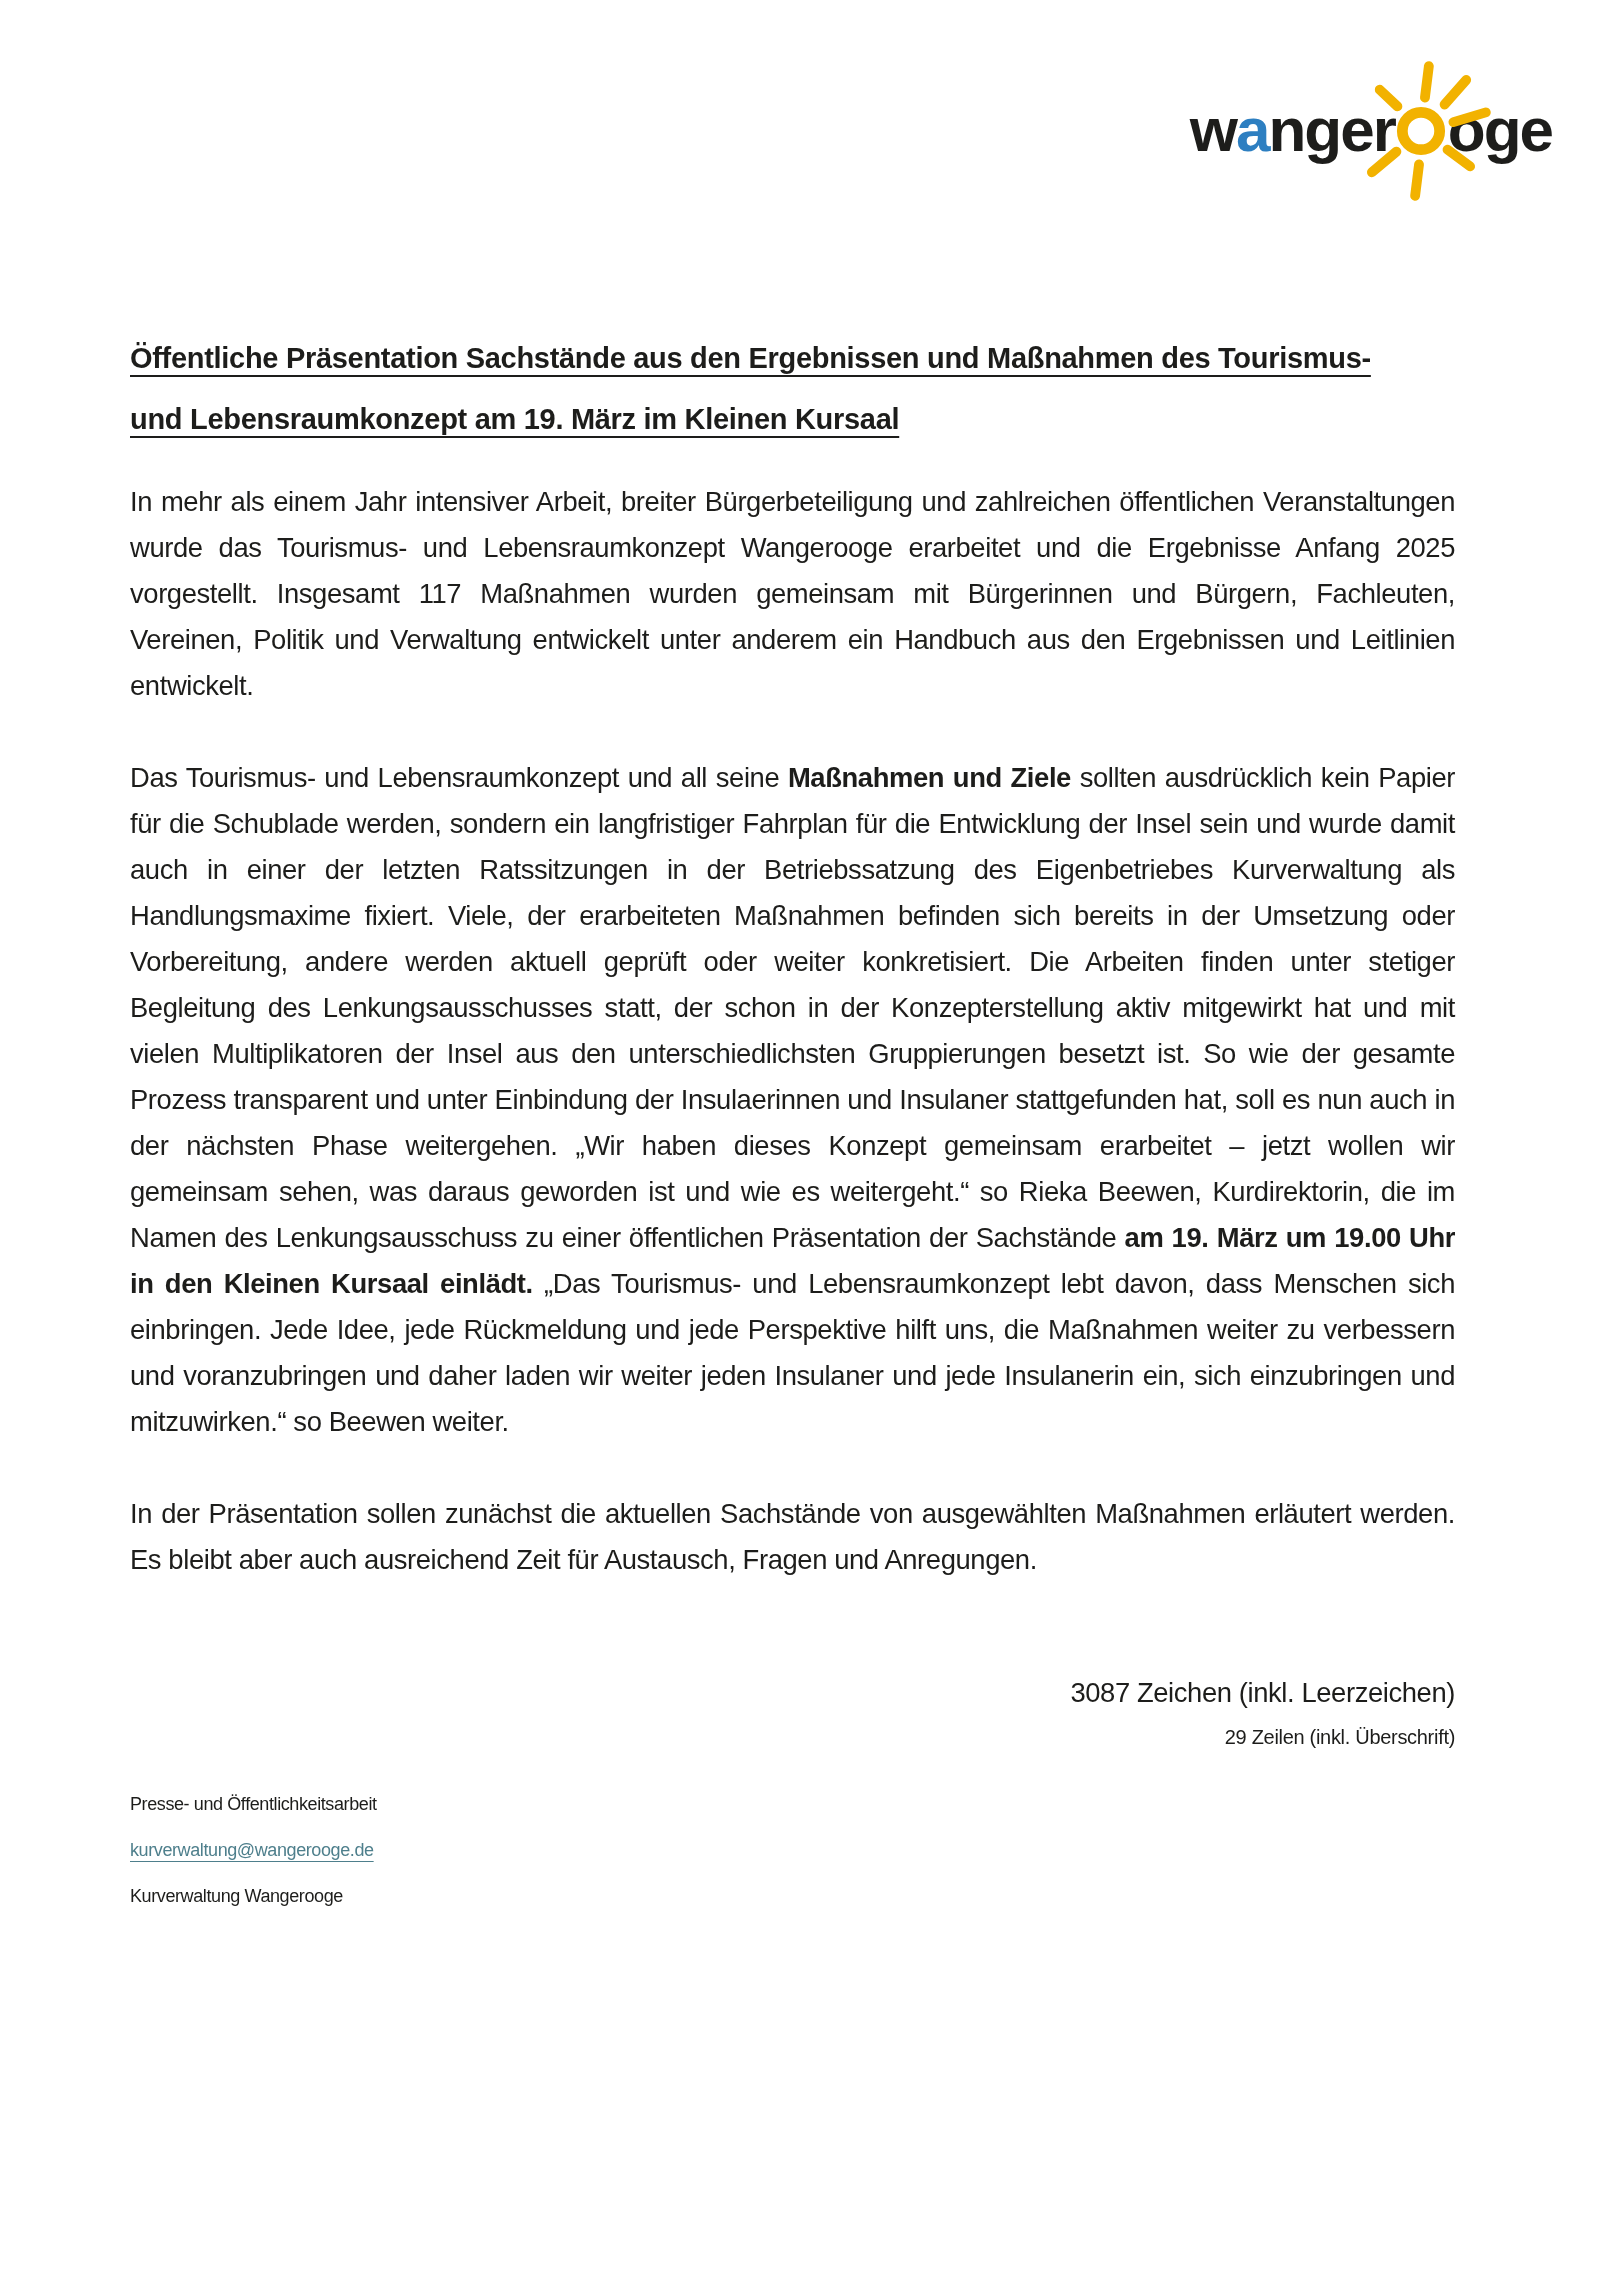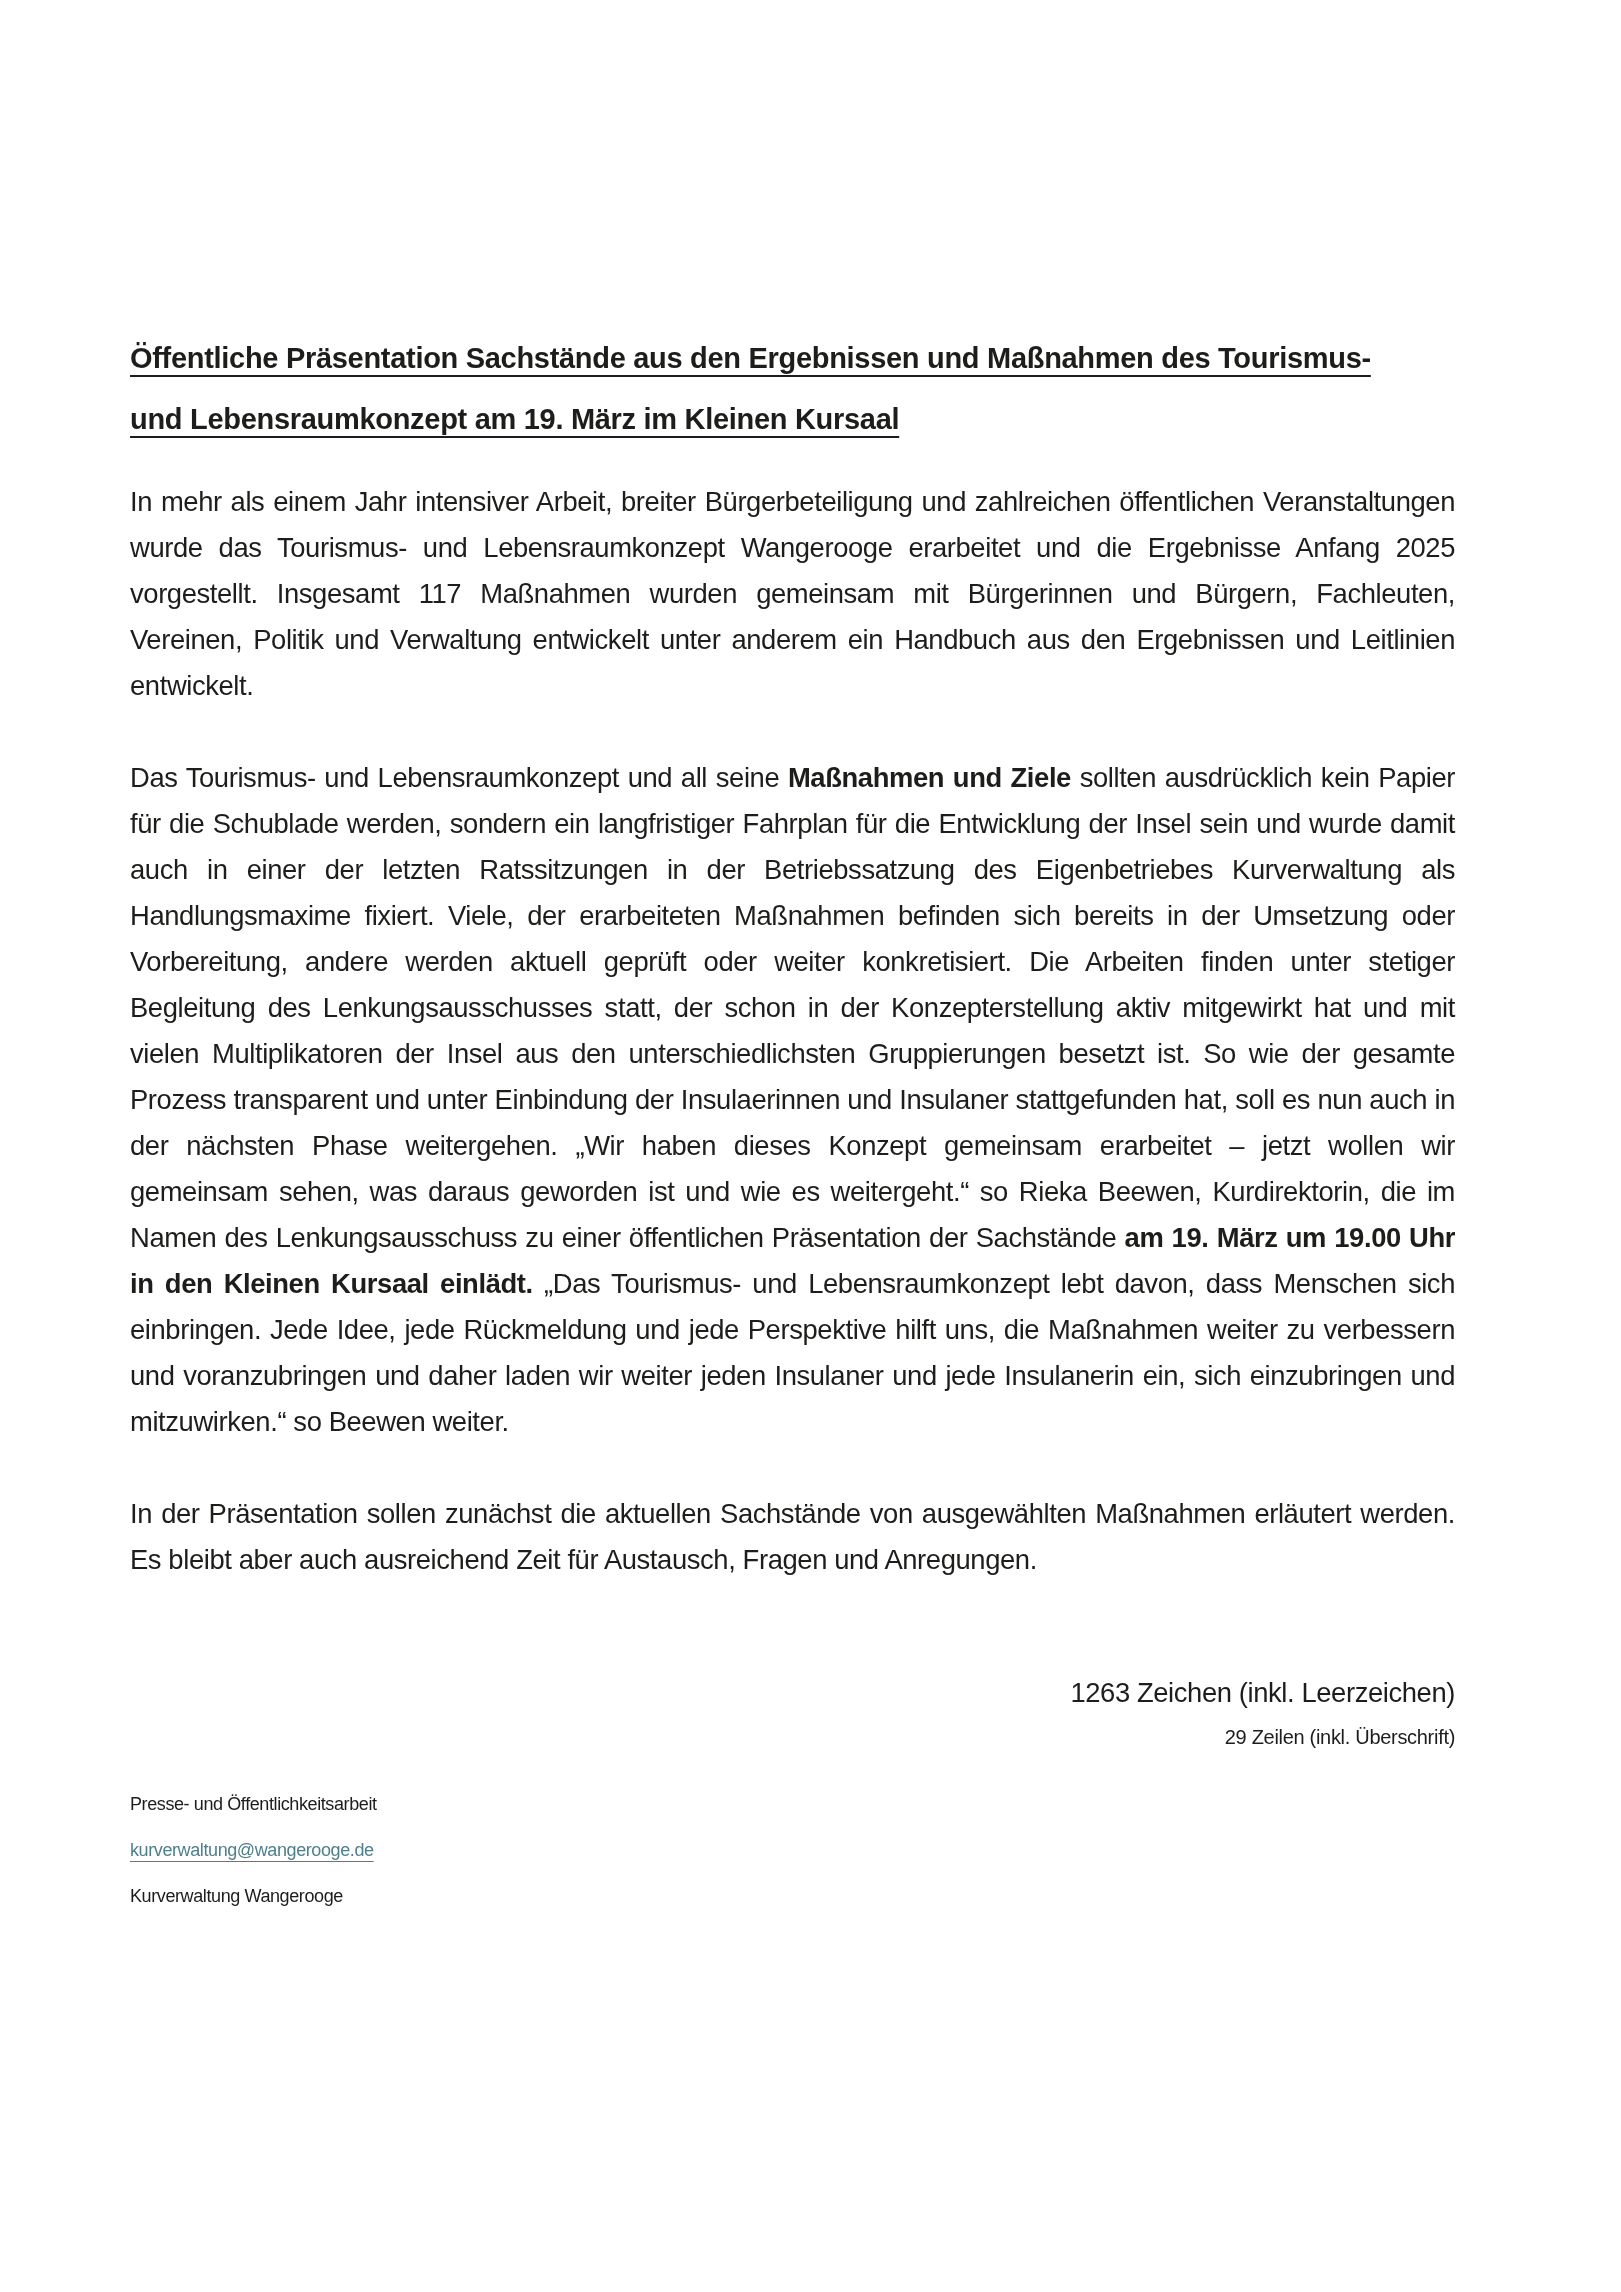--- a/index.html
+++ b/index.html
@@ -101,36 +101,50 @@
     text-decoration: underline;
     text-underline-offset: 4.9px;
     cursor: pointer;
   }
 </style>
 </head>
 <body>
 
 <div class="page">
 
+  <div class="logo">
+    <span>w</span><span class="blue-a">a</span><span>nger</span><span class="sun-o"><svg width="167" height="167" viewBox="-85 -85 170 170" aria-hidden="true">
+        <g stroke="#f2b200" stroke-linecap="round" fill="none">
+          <circle cx="0" cy="0" r="19" stroke-width="11"></circle>
+          <line x1="4" y1="-34" x2="8" y2="-66" stroke-width="10"></line>
+          <line x1="24" y1="-27" x2="46" y2="-52" stroke-width="10"></line>
+          <line x1="-24" y1="-25" x2="-42" y2="-42" stroke-width="10"></line>
+          <line x1="33" y1="-9" x2="66" y2="-19" stroke-width="10"></line>
+          <line x1="27" y1="19" x2="50" y2="36" stroke-width="10"></line>
+          <line x1="-2" y1="34" x2="-6" y2="66" stroke-width="10"></line>
+          <line x1="-25" y1="21" x2="-50" y2="42" stroke-width="10"></line>
+        </g>
+      </svg></span><span>oge</span>
+  </div>
 
   <div class="content">
 
     <h1 class="doc-title">
       <span class="t-line">Öffentliche Präsentation Sachstände aus den Ergebnissen und Maßnahmen des Tourismus-</span>
       <span class="t-line">und Lebensraumkonzept am 19. März im Kleinen Kursaal</span>
     </h1>
 
     <p class="body-par first">In mehr als einem Jahr intensiver Arbeit, breiter Bürgerbeteiligung und zahlreichen öffentlichen Veranstaltungen wurde das Tourismus- und Lebensraumkonzept Wangerooge erarbeitet und die Ergebnisse Anfang 2025 vorgestellt. Insgesamt 117 Maßnahmen wurden gemeinsam mit Bürgerinnen und Bürgern, Fachleuten, Vereinen, Politik und Verwaltung entwickelt unter anderem ein Handbuch aus den Ergebnissen und Leitlinien entwickelt.</p>
 
     <p class="body-par"><span>Das Tourismus- und Lebensraumkonzept und all seine </span><span class="b">Maßnahmen und Ziele</span><span> sollten ausdrücklich kein Papier für die Schublade werden, sondern ein langfristiger Fahrplan für die Entwicklung der Insel sein und wurde damit auch in einer der letzten Ratssitzungen in der Betriebssatzung des Eigenbetriebes Kurverwaltung als Handlungsmaxime fixiert. Viele, der erarbeiteten Maßnahmen befinden sich bereits in der Umsetzung oder Vorbereitung, andere werden aktuell geprüft oder weiter konkretisiert. Die Arbeiten finden unter stetiger Begleitung des Lenkungsausschusses statt, der schon in der Konzepterstellung aktiv mitgewirkt hat und mit vielen Multiplikatoren der Insel aus den unterschiedlichsten Gruppierungen besetzt ist. So wie der gesamte Prozess transparent und unter Einbindung der Insulaerinnen und Insulaner stattgefunden hat, soll es nun auch in der nächsten Phase weitergehen. „Wir haben dieses Konzept gemeinsam erarbeitet – jetzt wollen wir gemeinsam sehen, was daraus geworden ist und wie es weitergeht.“ so Rieka Beewen, Kurdirektorin, die im Namen des Lenkungsausschuss zu einer öffentlichen Präsentation der Sachstände </span><span class="b">am 19. März um 19.00 Uhr in den Kleinen Kursaal einlädt.</span><span> „Das Tourismus- und Lebensraumkonzept lebt davon, dass Menschen sich einbringen. Jede Idee, jede Rückmeldung und jede Perspektive hilft uns, die Maßnahmen weiter zu verbessern und voranzubringen und daher laden wir weiter jeden Insulaner und jede Insulanerin ein, sich einzubringen und mitzuwirken.“ so Beewen weiter.</span></p>
 
     <p class="body-par">In der Präsentation sollen zunächst die aktuellen Sachstände von ausgewählten Maßnahmen erläutert werden. Es bleibt aber auch ausreichend Zeit für Austausch, Fragen und Anregungen.</p>
 
     <div class="stats">
-      <div class="stats-line-1">1263  Zeichen (inkl. Leerzeichen)</div>
+      <div class="stats-line-1">3087  Zeichen (inkl. Leerzeichen)</div>
       <div class="stats-line-2">29 Zeilen (inkl. Überschrift)</div>
     </div>
 
     <div class="contact">
       <div>Presse- und Öffentlichkeitsarbeit</div>
       <div><a class="email-link">kurverwaltung@wangerooge.de</a></div>
       <div>Kurverwaltung Wangerooge</div>
     </div>
 
   </div>

